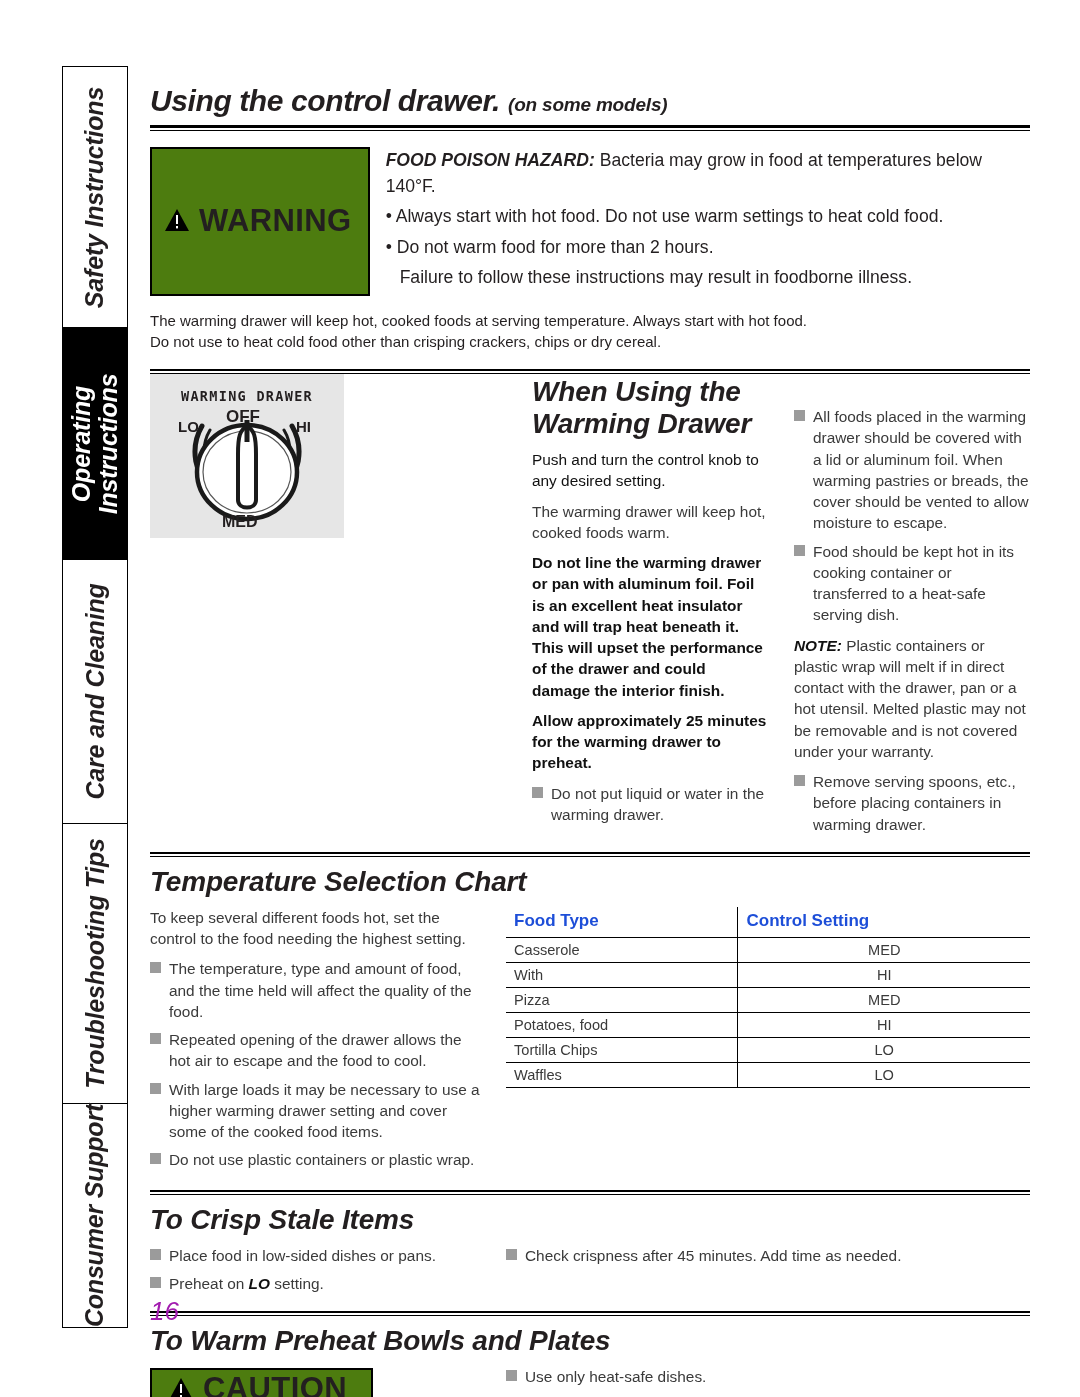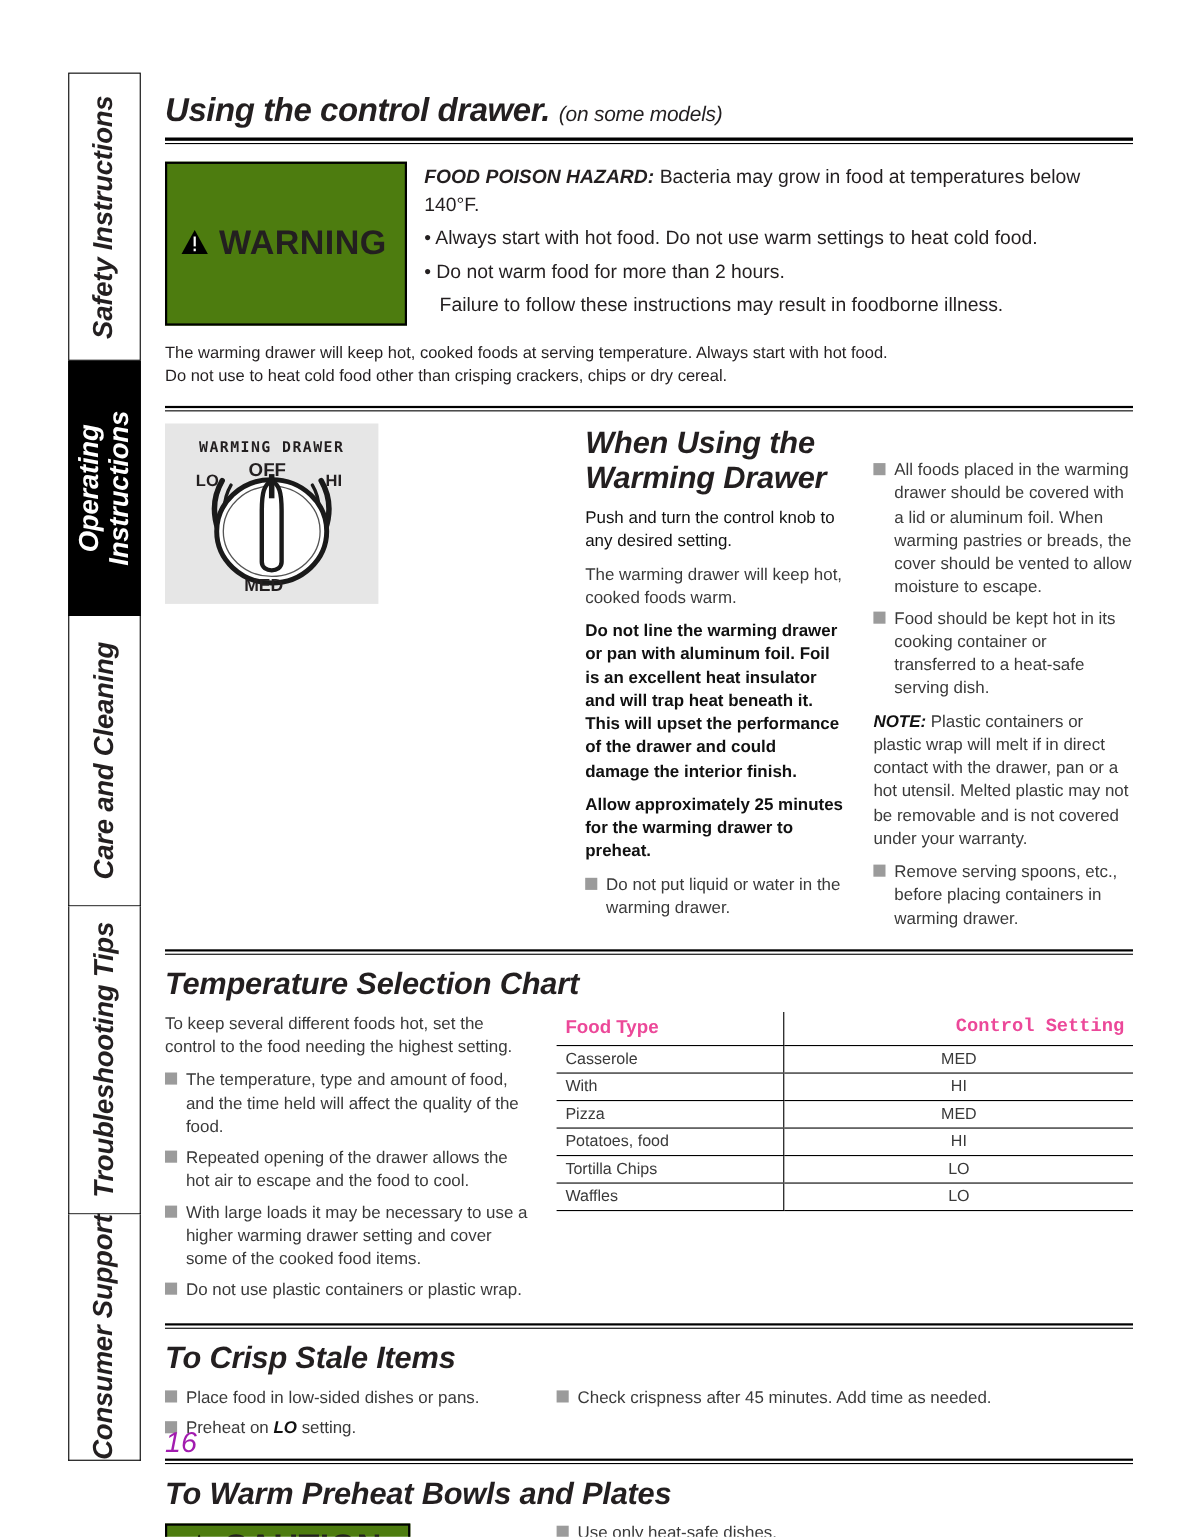--- a/index.html
+++ b/index.html
@@ -24,21 +24,21 @@
   .tab.active{background:#000;}
   .tab.active .vtxt{color:#fff;}
 
   
   .page{position:absolute;left:150px;top:66px;width:880px;}
 
   .page-title{
     font-style:italic;font-weight:bold;font-size:30px;letter-spacing:-0.4px;
     margin:18px 0 0 0;
   }
-  .page-title .sub{font-size:19px;font-weight:normal;font-style:italic;letter-spacing:-0.2px;}
+  .page-title .sub{font-size:19px;font-weight:bold;font-style:italic;letter-spacing:-0.2px;}
 
   .rule{border-top:3.6px solid #000;border-bottom:1.2px solid #000;height:2px;margin-top:7px;}
   .rule.thin{border-top:2.2px solid #000;border-bottom:1px solid #000;}
 
   
   .signal{
     display:inline-flex;align-items:center;gap:9px;
     border:2.4px solid #000;padding:3px 16px 5px 12px;background:#4d7c0f;
   }
   .signal .word{font-size:31px;font-weight:bold;letter-spacing:0.4px;line-height:1;}
@@ -48,21 +48,21 @@
   .warn-row{display:flex;gap:16px;margin-top:16px;}
   .warn-body{font-size:17.6px;line-height:1.45;flex:1;padding-top:1px;}
   .warn-body .hz{font-style:italic;font-weight:bold;}
   .warn-body p{margin:0 0 5px 0;}
   .warn-body p.ind{padding-left:14px;text-indent:-14px;}
   .warn-body p.noind{padding-left:14px;}
 
   .intro{font-size:15px;line-height:1.45;margin-top:14px;}
 
   
-  .section{margin-top:11px;}
+  .section{}
   .sec-title{
     font-style:italic;font-weight:bold;font-size:28px;letter-spacing:-0.2px;
     margin:9px 0 9px 0;
   }
   .cols{display:flex;gap:26px;}
   .col{flex:1;min-width:0;}
   .col.left{width:330px;flex:0 0 330px;}
 
   p.t{font-size:15.4px;line-height:1.38;margin:0 0 9px 0;color:#3a3a3a;}
   p.t.blk{color:#111;}
@@ -88,24 +88,24 @@
   .knob-caption{
     position:absolute;top:14px;left:0;width:100%;text-align:center;
     font-family:"DejaVu Sans Mono","Liberation Mono",monospace;
     font-weight:bold;font-size:13.5px;letter-spacing:1.3px;
     white-space:nowrap;overflow:hidden;
   }
 
   
   table.chart{border-collapse:collapse;width:100%;font-size:14.6px;}
   table.chart th{
-    text-align:left;font-weight:bold;font-size:17px;color:#ec4899;
+    text-align:left;font-weight:bold;font-size:17px;color:#1d4ed8;
     padding:4px 8px 6px 8px;border-bottom:1.8px solid #000;
   }
-  table.chart th.c2{text-align:right;border-left:1.2px solid #000;font-family:Liberation Mono, monospace;}
+  table.chart th.c2{text-align:left;border-left:1.2px solid #000;}
   table.chart td{
     padding:4px 8px;color:#3a3a3a;border-bottom:1px solid #000;
   }
   table.chart td.c2{text-align:center;border-left:1.2px solid #000;}
   table.chart tr:last-child td{border-bottom:1.6px solid #000;}
 
   .pagenum{
     position:absolute;left:150px;top:1296px;
     font-style:italic;font-size:26px;color:#a21caf;
   }

